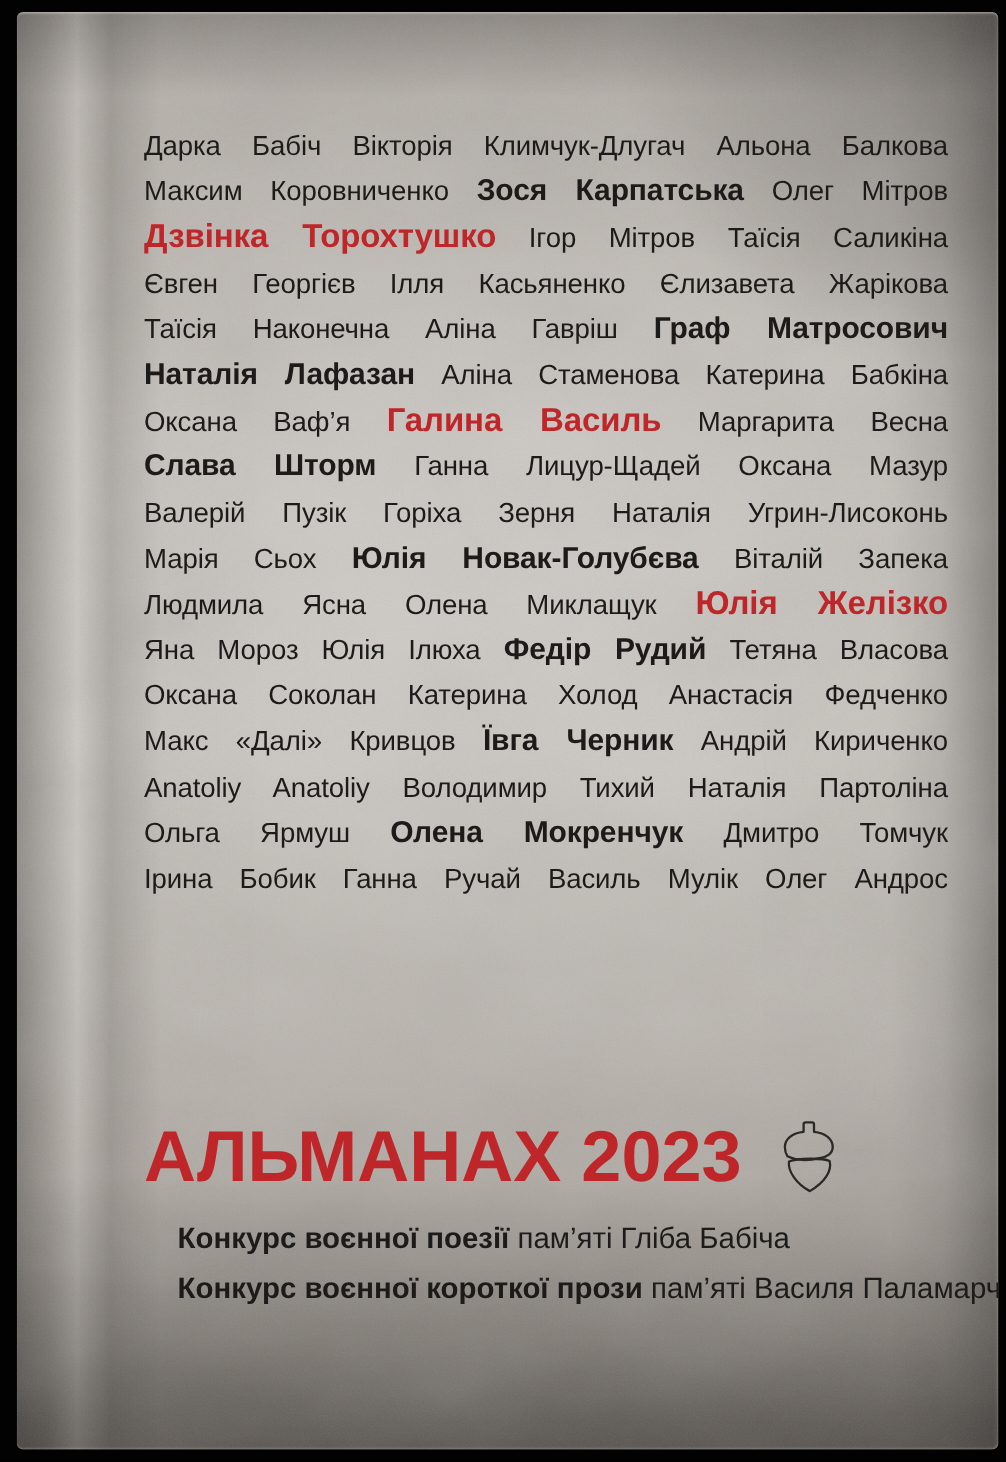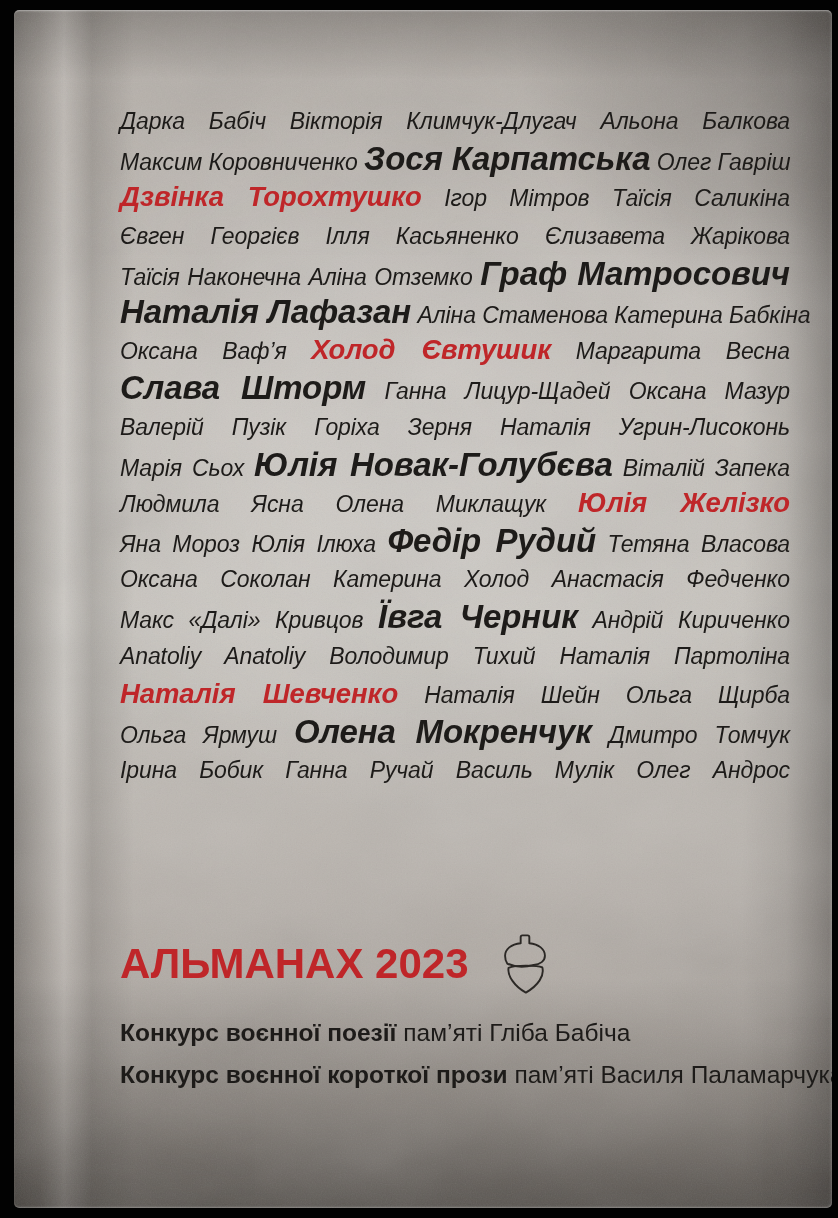--- a/index.html
+++ b/index.html
@@ -23,36 +23,36 @@
                 inset 0 -2px 2px -1px rgba(255,255,255,.28),
                 inset -2px 0 3px -1px rgba(255,255,255,.18);
   }
   .texture{position:absolute;inset:0;width:100%;height:100%;pointer-events:none;}
   .content{position:absolute;inset:0;}
 
   .names{position:absolute;top:92px;left:106px;width:670px;}
   .name-line{
     text-align:justify;text-align-last:justify;
     line-height:38.2px;height:38.2px;white-space:nowrap;
-    color:var(--ink,#1d1b19);font-size:23px;letter-spacing:-0.1px;font-style:italic;
+    color:var(--ink,#1d1b19);font-size:23px;letter-spacing:-0.1px;
   }
   .n-regular{font-weight:400;}
-  .n-bold{font-weight:700;font-size:33px;}
+  .n-bold{font-weight:700;font-size:25px;}
   .n-red{font-weight:700;font-size:27.5px;color:var(--red,#bf2629);margin-top:21px;}
 
   .title-row{position:absolute;top:918px;left:106px;display:flex;align-items:center;gap:30px;}
   .cover-title{
-    margin:0;font-size:42px;font-weight:700;letter-spacing:0px;
+    margin:0;font-size:60px;font-weight:700;letter-spacing:0px;
     color:var(--red,#bf2629);line-height:72px;white-space:nowrap;
   }
   .acorn{width:52px;height:68px;display:block;}
 
   .subtitles{position:absolute;top:1002px;left:106px;}
   .subtitle-line{margin:0;font-size:24.5px;line-height:42px;color:var(--ink,#1d1b19);white-space:nowrap;}
-  .subtitle-line .st-bold{font-weight:700;}
+  .subtitle-line .st-bold{font-weight:700;margin-left:28px;}
   .subtitle-line .st-regular{font-weight:400;}
 </style>
 </head>
 <body>
 
 <div class="book">
 
   <svg class="texture" xmlns="http://www.w3.org/2000/svg">
     <filter id="blotch">
       <feTurbulence type="fractalNoise" baseFrequency="0.006 0.009" numOctaves="4" seed="11" stitchTiles="stitch"></feTurbulence>
@@ -63,35 +63,34 @@
       <feColorMatrix type="saturate" values="0"></feColorMatrix>
     </filter>
     <rect width="100%" height="100%" filter="url(#blotch)" opacity="0.16"></rect>
     <rect width="100%" height="100%" filter="url(#grain)" opacity="0.10"></rect>
   </svg>
 
   <div class="content">
 
     <div class="names" id="names">
         <div class="name-line"><span class="n-regular">Дарка Бабіч</span> <span class="n-regular">Вікторія Климчук-Длугач</span> <span class="n-regular">Альона Балкова</span></div>
-        <div class="name-line"><span class="n-regular">Максим Коровниченко</span> <span class="n-bold">Зося Карпатська</span> <span class="n-regular">Олег Гавріш</span></div>
+        <div class="name-line"><span class="n-regular">Максим Коровниченко</span> <span class="n-bold">Зося Карпатська</span> <span class="n-regular">Олег Мітров</span></div>
         <div class="name-line"><span class="n-red">Дзвінка Торохтушко</span> <span class="n-regular">Ігор Мітров</span> <span class="n-regular">Таїсія Саликіна</span></div>
         <div class="name-line"><span class="n-regular">Євген Георгієв</span> <span class="n-regular">Ілля Касьяненко</span> <span class="n-regular">Єлизавета Жарікова</span></div>
-        <div class="name-line"><span class="n-regular">Таїсія Наконечна</span> <span class="n-regular">Аліна Отземко</span> <span class="n-bold">Граф Матросович</span></div>
+        <div class="name-line"><span class="n-regular">Таїсія Наконечна</span> <span class="n-regular">Аліна Гавріш</span> <span class="n-bold">Граф Матросович</span></div>
         <div class="name-line"><span class="n-bold">Наталія Лафазан</span> <span class="n-regular">Аліна Стаменова</span> <span class="n-regular">Катерина Бабкіна</span></div>
-        <div class="name-line"><span class="n-regular">Оксана Ваф’я</span> <span class="n-red">Холод Євтушик</span> <span class="n-regular">Маргарита Весна</span></div>
+        <div class="name-line"><span class="n-regular">Оксана Ваф’я</span> <span class="n-red">Галина Василь</span> <span class="n-regular">Маргарита Весна</span></div>
         <div class="name-line"><span class="n-bold">Слава Шторм</span> <span class="n-regular">Ганна Лицур-Щадей</span> <span class="n-regular">Оксана Мазур</span></div>
         <div class="name-line"><span class="n-regular">Валерій Пузік</span> <span class="n-regular">Горіха Зерня</span> <span class="n-regular">Наталія Угрин-Лисоконь</span></div>
         <div class="name-line"><span class="n-regular">Марія Сьох</span> <span class="n-bold">Юлія Новак-Голубєва</span> <span class="n-regular">Віталій Запека</span></div>
         <div class="name-line"><span class="n-regular">Людмила Ясна</span> <span class="n-regular">Олена Миклащук</span> <span class="n-red">Юлія Желізко</span></div>
         <div class="name-line"><span class="n-regular">Яна Мороз</span> <span class="n-regular">Юлія Ілюха</span> <span class="n-bold">Федір Рудий</span> <span class="n-regular">Тетяна Власова</span></div>
         <div class="name-line"><span class="n-regular">Оксана Соколан</span> <span class="n-regular">Катерина Холод</span> <span class="n-regular">Анастасія Федченко</span></div>
         <div class="name-line"><span class="n-regular">Макс «Далі» Кривцов</span> <span class="n-bold">Ївга Черник</span> <span class="n-regular">Андрій Кириченко</span></div>
         <div class="name-line"><span class="n-regular">Anatoliy Anatoliy</span> <span class="n-regular">Володимир Тихий</span> <span class="n-regular">Наталія Партоліна</span></div>
-        <div class="name-line"><span class="n-red">Наталія Шевченко</span> <span class="n-regular">Наталія Шейн</span> <span class="n-regular">Ольга Щирба</span></div>
         <div class="name-line"><span class="n-regular">Ольга Ярмуш</span> <span class="n-bold">Олена Мокренчук</span> <span class="n-regular">Дмитро Томчук</span></div>
         <div class="name-line"><span class="n-regular">Ірина Бобик</span> <span class="n-regular">Ганна Ручай</span> <span class="n-regular">Василь Мулік</span> <span class="n-regular">Олег Андрос</span></div>
       </div>
 
     <div class="title-row">
       <h1 class="cover-title">АЛЬМАНАХ 2023</h1>
       <span>
         <svg class="acorn" viewBox="0 0 60 72" fill="none" stroke="#2b2825" stroke-width="2.2" stroke-linejoin="round" stroke-linecap="round">
           <path d="M25 12 L25 5 Q25 3 27 3 L33 3 Q35 3 35 5 L35 12 C46 13 53 19 53 26.5 C53 32.5 47.5 36.5 40 37.2 C30 39.8 18 39.5 9.5 35.5 C7.8 33 7 29.8 7 26.5 C7 19 14 13 25 12 Z"></path>
           <path d="M11 40.5 C19 37.2 43 37 50 40 C52.5 49.5 45.5 60.5 31 69 C18 62 9.5 49.5 11 40.5 Z"></path>

